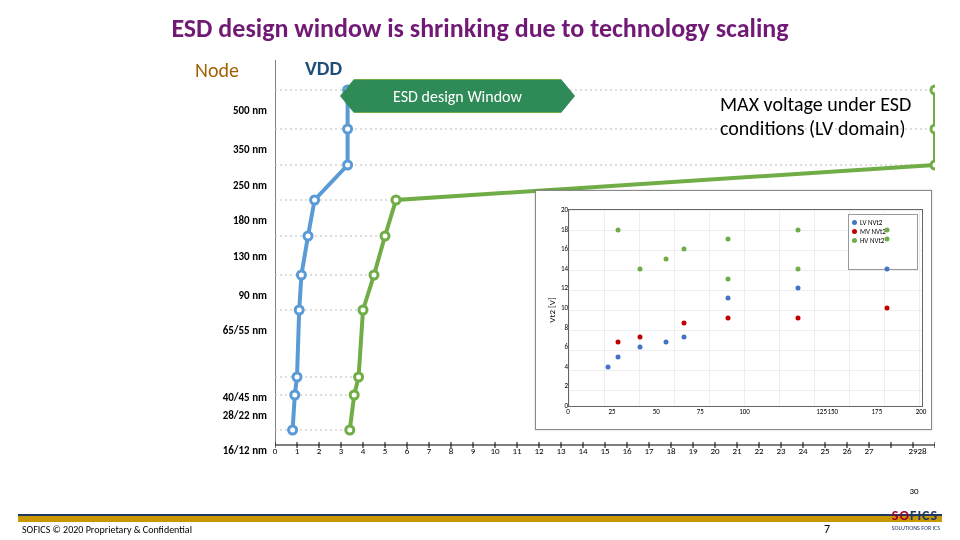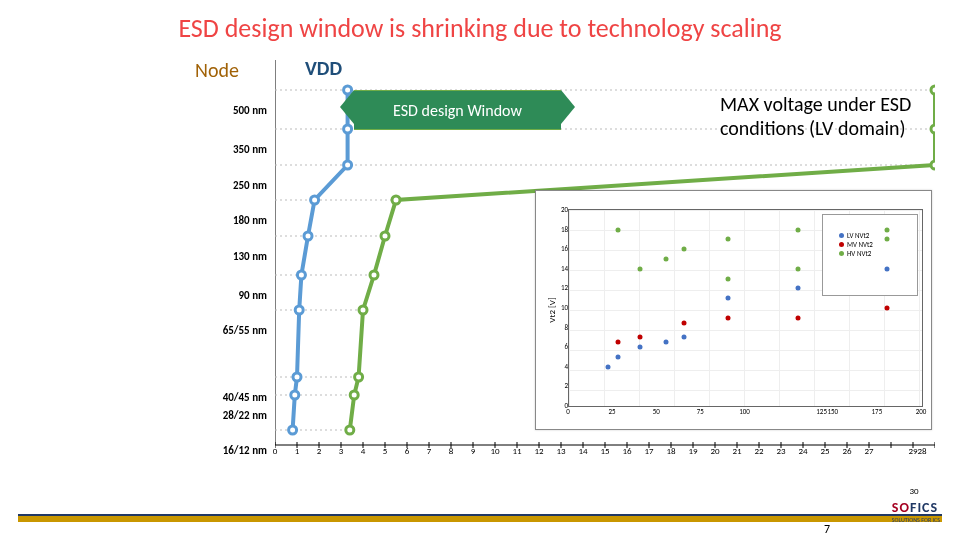--- a/index.html
+++ b/index.html
@@ -16,22 +16,22 @@
     width: 960px;
     height: 540px;
   }
   .title {
     position: absolute;
     top: 12px;
     left: 0;
     right: 0;
     text-align: center;
     font-size: 26px;
-    font-weight: 400;
-    color: #ef4444;
+    font-weight: 700;
+    color: #701a75;
   }
   .node-header {
     position: absolute;
     top: 58px;
     left: 195px;
     font-size: 20px;
     color: #a16207;
   }
   .vdd-label {
     position: absolute;
@@ -70,24 +70,24 @@
     font-weight: 700;
     text-align: right;
   }
   .y-label {
     position: absolute;
     right: 0;
     transform: translateY(-50%);
   }
   .esd-arrow {
     position: absolute;
-    top: 90px;
+    top: 79px;
     left: 340px;
     width: 235px;
-    height: 40px;
+    height: 34px;
   }
   .arrow-body {
     position: absolute;
     left: 14px;
     right: 14px;
     top: 0;
     bottom: 0;
     background: #2e8b57;
     display: flex;
     align-items: center;
@@ -157,21 +157,21 @@
   }
   .inset-legend {
     position: absolute;
     top: 4px;
     right: 4px;
     width: 62px;
     height: 48px;
     border: 1px solid #999;
     background: #fff;
     font-size: 7px;
-    padding: 16px;
+    padding: 3px;
   }
   .inset-legend div { line-height: 1.3; display: flex; align-items: center; gap: 3px;}
   .dot { width:5px; height:5px; border-radius:50%; display:inline-block;}
   .inset-y {
     position: absolute;
     left: 3px;
     top: 50%;
     transform: translateY(-50%) rotate(-90deg);
     font-size: 9px;
     transform-origin: center;
@@ -221,21 +221,21 @@
   }
   .slide-no {
     position: absolute;
     right: 130px;
     bottom: 4px;
     font-size: 12px;
   }
   .logo {
     position: absolute;
     right: 20px;
-    bottom: 16px;
+    bottom: 8px;
     font-size: 14px;
     font-weight: 700;
     color: #203864;
     letter-spacing: 1px;
   }
   .logo .accent { color:#a50021; }
   .logo .sub { display:block; font-size:6px; letter-spacing:0; color:#203864; font-weight:400;}
 </style>
 </head>
 <body>
@@ -445,20 +445,21 @@
         <div class="pt" style="left: 114.725px; top: 39.2px; background: rgb(112, 173, 71);"></div>
         <div class="pt" style="left: 97.075px; top: 49px; background: rgb(112, 173, 71);"></div>
         <div class="pt" style="left: 70.6px; top: 58.8px; background: rgb(112, 173, 71);"></div>
         <div class="pt" style="left: 49.42px; top: 19.6px; background: rgb(112, 173, 71);"></div>
       </div>
   </div>
 
   <div class="footer">
     <div class="bar2"></div>
     <div class="bar1"></div>
+    <div class="footer-text">SOFICS © 2020 Proprietary &amp; Confidential</div>
     <div class="slide-no">7</div>
     <div class="logo">
       <span class="accent">S</span><span style="color:#a50021">O</span><span>FICS</span>
       <span class="sub">SOLUTIONS FOR ICS</span>
     </div>
   </div>
 
 </div>
 
 </body></html>

